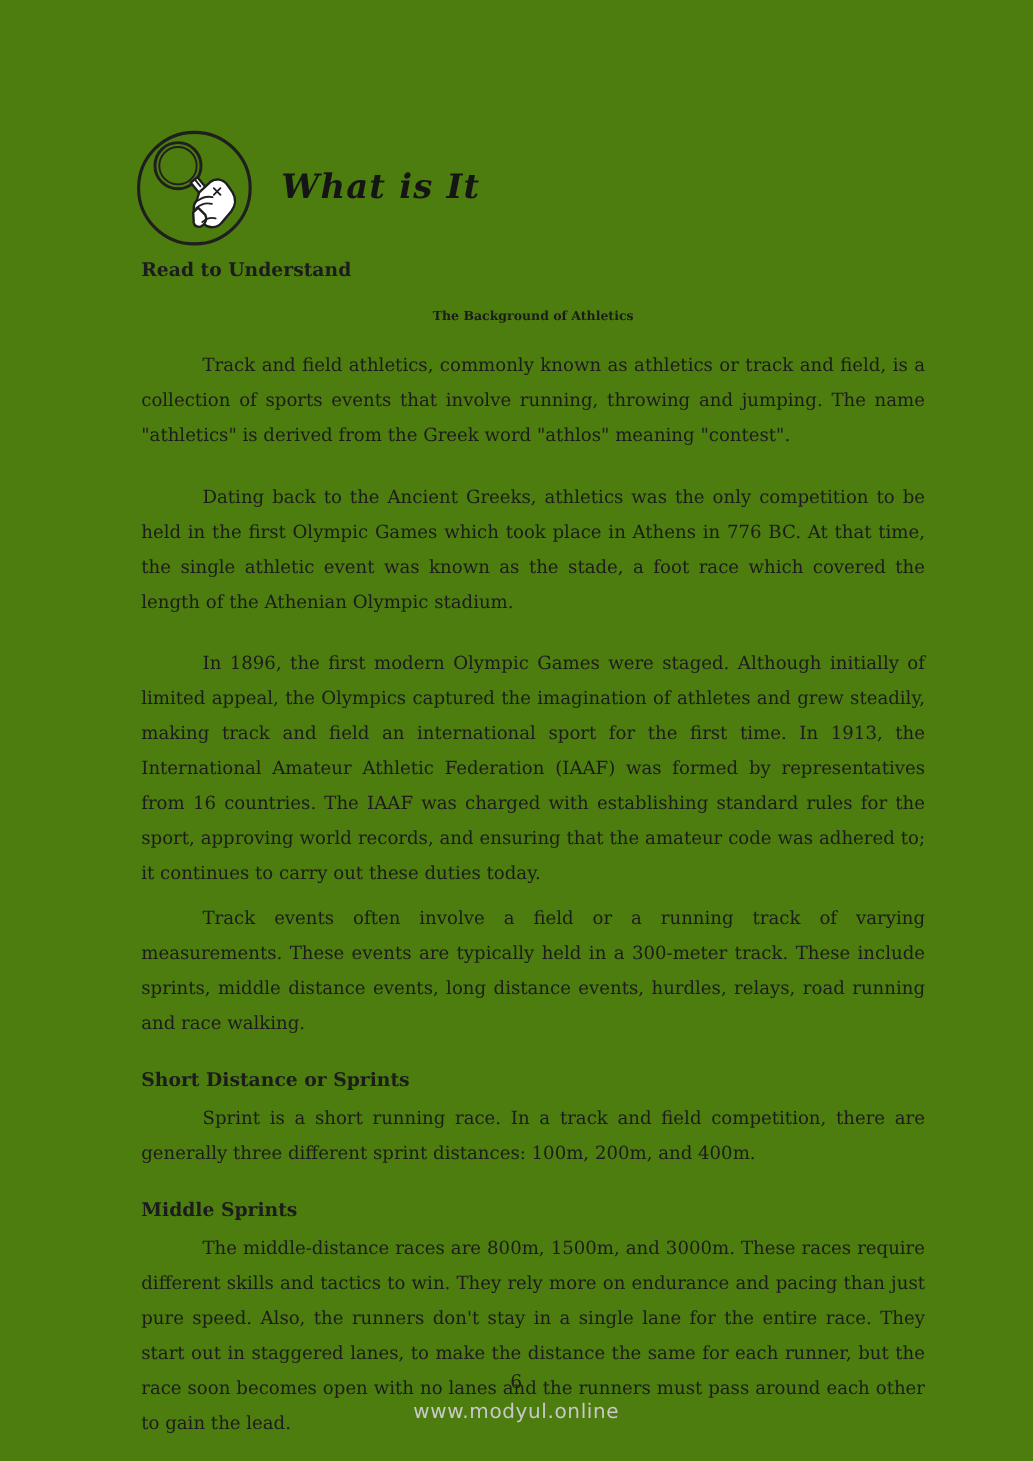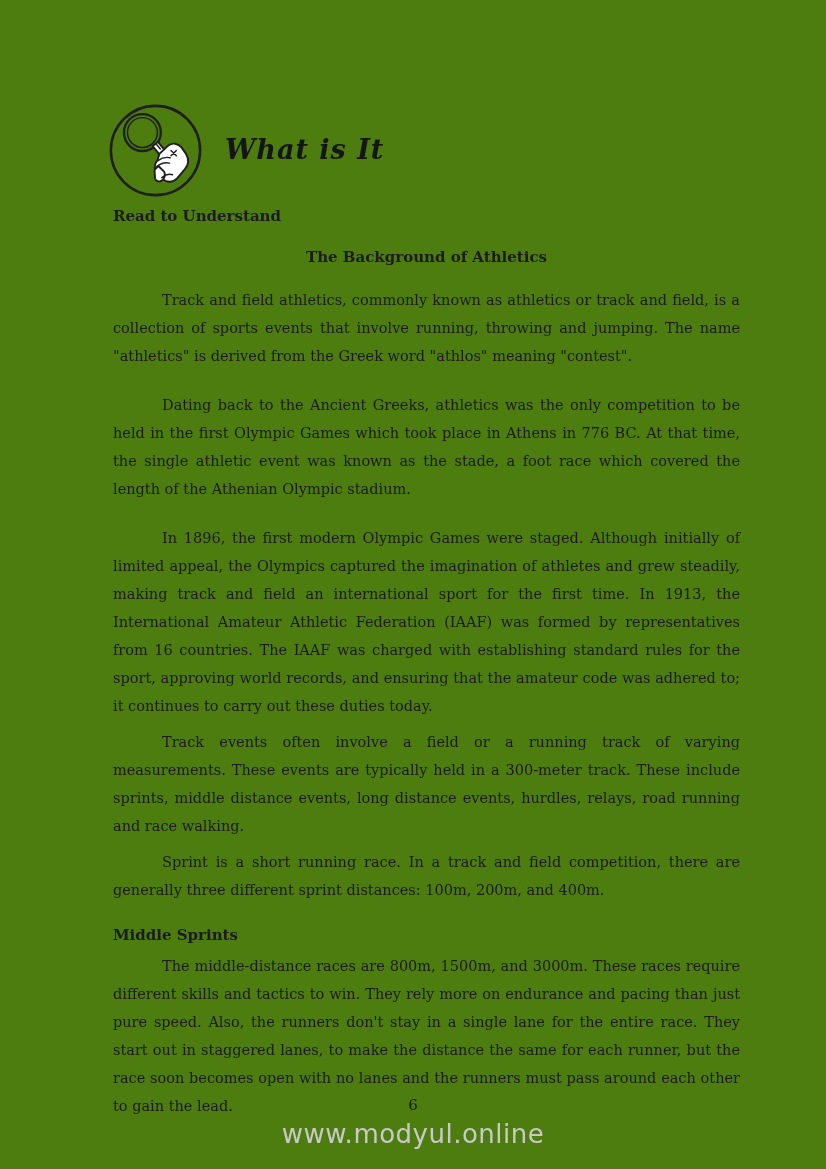--- a/index.html
+++ b/index.html
@@ -35,21 +35,21 @@
     top: 207px;
     width: 627px;
     margin-left: 13px;
   }
   .lead-heading {
     font-size: 15px;
     font-weight: bold;
     margin: 0;
   }
   .article-title {
-    font-size: 15px;
+    font-size: 10px;
     font-weight: bold;
     text-align: center;
     margin: 23px 0 0 0;
   }
   .para {
     font-size: 14.5px;
     line-height: 28px;
     text-align: justify;
     text-indent: 49px;
     margin: 21px 0 0 0;
@@ -71,21 +71,21 @@
     font-size: 15px;
     color: #1c1c1c;
   }
   .watermark {
     position: absolute;
     left: 0;
     top: 1119px;
     width: 100%;
     text-align: center;
     font-family: "DejaVu Sans", "Liberation Sans", sans-serif;
-    font-size: 26px;
+    font-size: 16px;
     letter-spacing: 0.5px;
     color: #c9c9c9;
   }
 </style>
 </head>
 <body>
 
 <div class="page">
 
   <div class="header-icon">
@@ -114,20 +114,21 @@
     <h2 class="lead-heading">Read to Understand</h2>
 
     <h2 class="article-title">The Background of Athletics</h2>
 
     <p class="para para-first">Track and field athletics, commonly known as athletics or track and field, is a collection of sports events that involve running, throwing and jumping. The name "athletics" is derived from the Greek word "athlos" meaning "contest".</p>
     <p class="para">Dating back to the Ancient Greeks, athletics was the only competition to be held in the first Olympic Games which took place in Athens in 776 BC.  At that time, the single athletic event was known as the stade, a foot race which covered the length of the Athenian Olympic stadium.</p>
     <p class="para">In 1896, the first modern Olympic Games were staged. Although initially of limited appeal, the Olympics captured the imagination of athletes and grew steadily, making track and field an international sport for the first time. In 1913, the International Amateur Athletic Federation (IAAF) was formed by representatives from 16 countries. The IAAF was charged with establishing standard rules for the sport, approving world records, and ensuring that the amateur code was adhered to; it continues to carry out these duties today.</p>
 
     <p class="para section-para">Track events often involve a field or a running track of varying measurements. These events are typically held in a 300-meter track. These include sprints, middle distance events, long distance events, hurdles, relays, road running and race walking.</p>
 
+    <h3 class="section-heading">Short Distance or Sprints</h3>
     <p class="para section-para">Sprint is a short running race. In a track and field competition, there are generally three different sprint distances: 100m, 200m, and 400m.</p>
 
     <h3 class="section-heading">Middle Sprints</h3>
     <p class="para section-para">The middle-distance races are 800m, 1500m, and 3000m. These races require different skills and tactics to win. They rely more on endurance and pacing than just pure speed. Also, the runners don't stay in a single lane for the entire race. They start out in staggered lanes, to make the distance the same for each runner, but the race soon becomes open with no lanes and the runners must pass around each other to gain the lead.</p>
   </div>
 
   <div class="page-number">6</div>
   <div class="watermark">www.modyul.online</div>
 
 </div>

